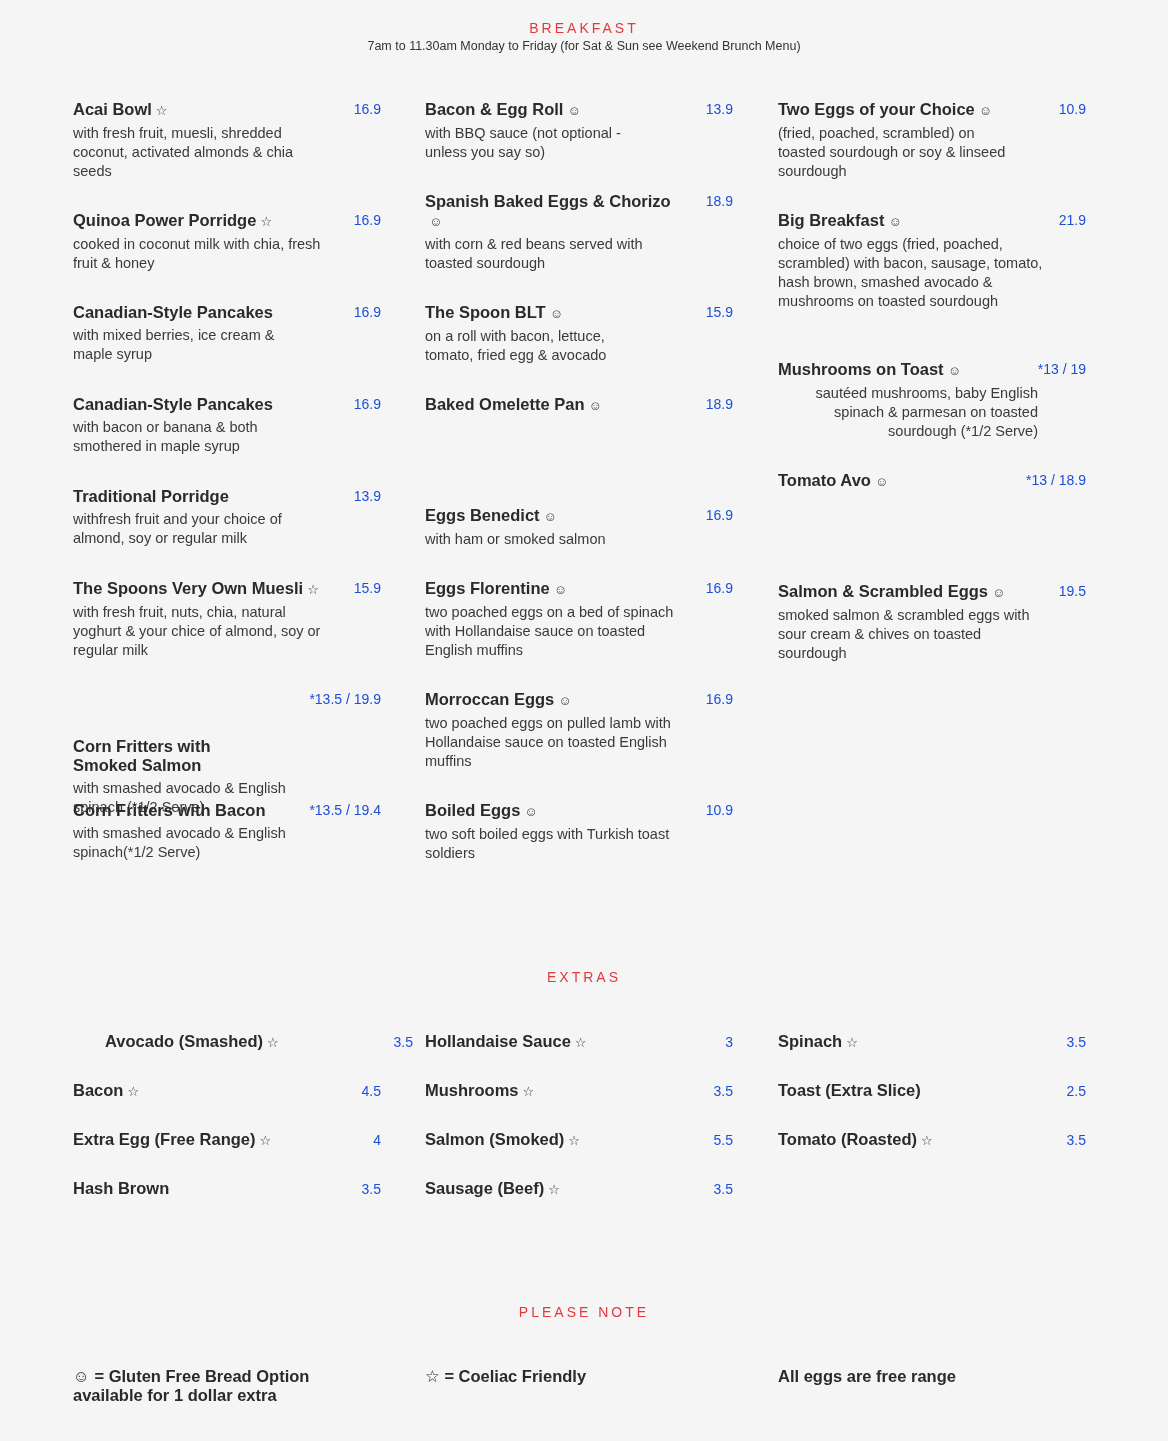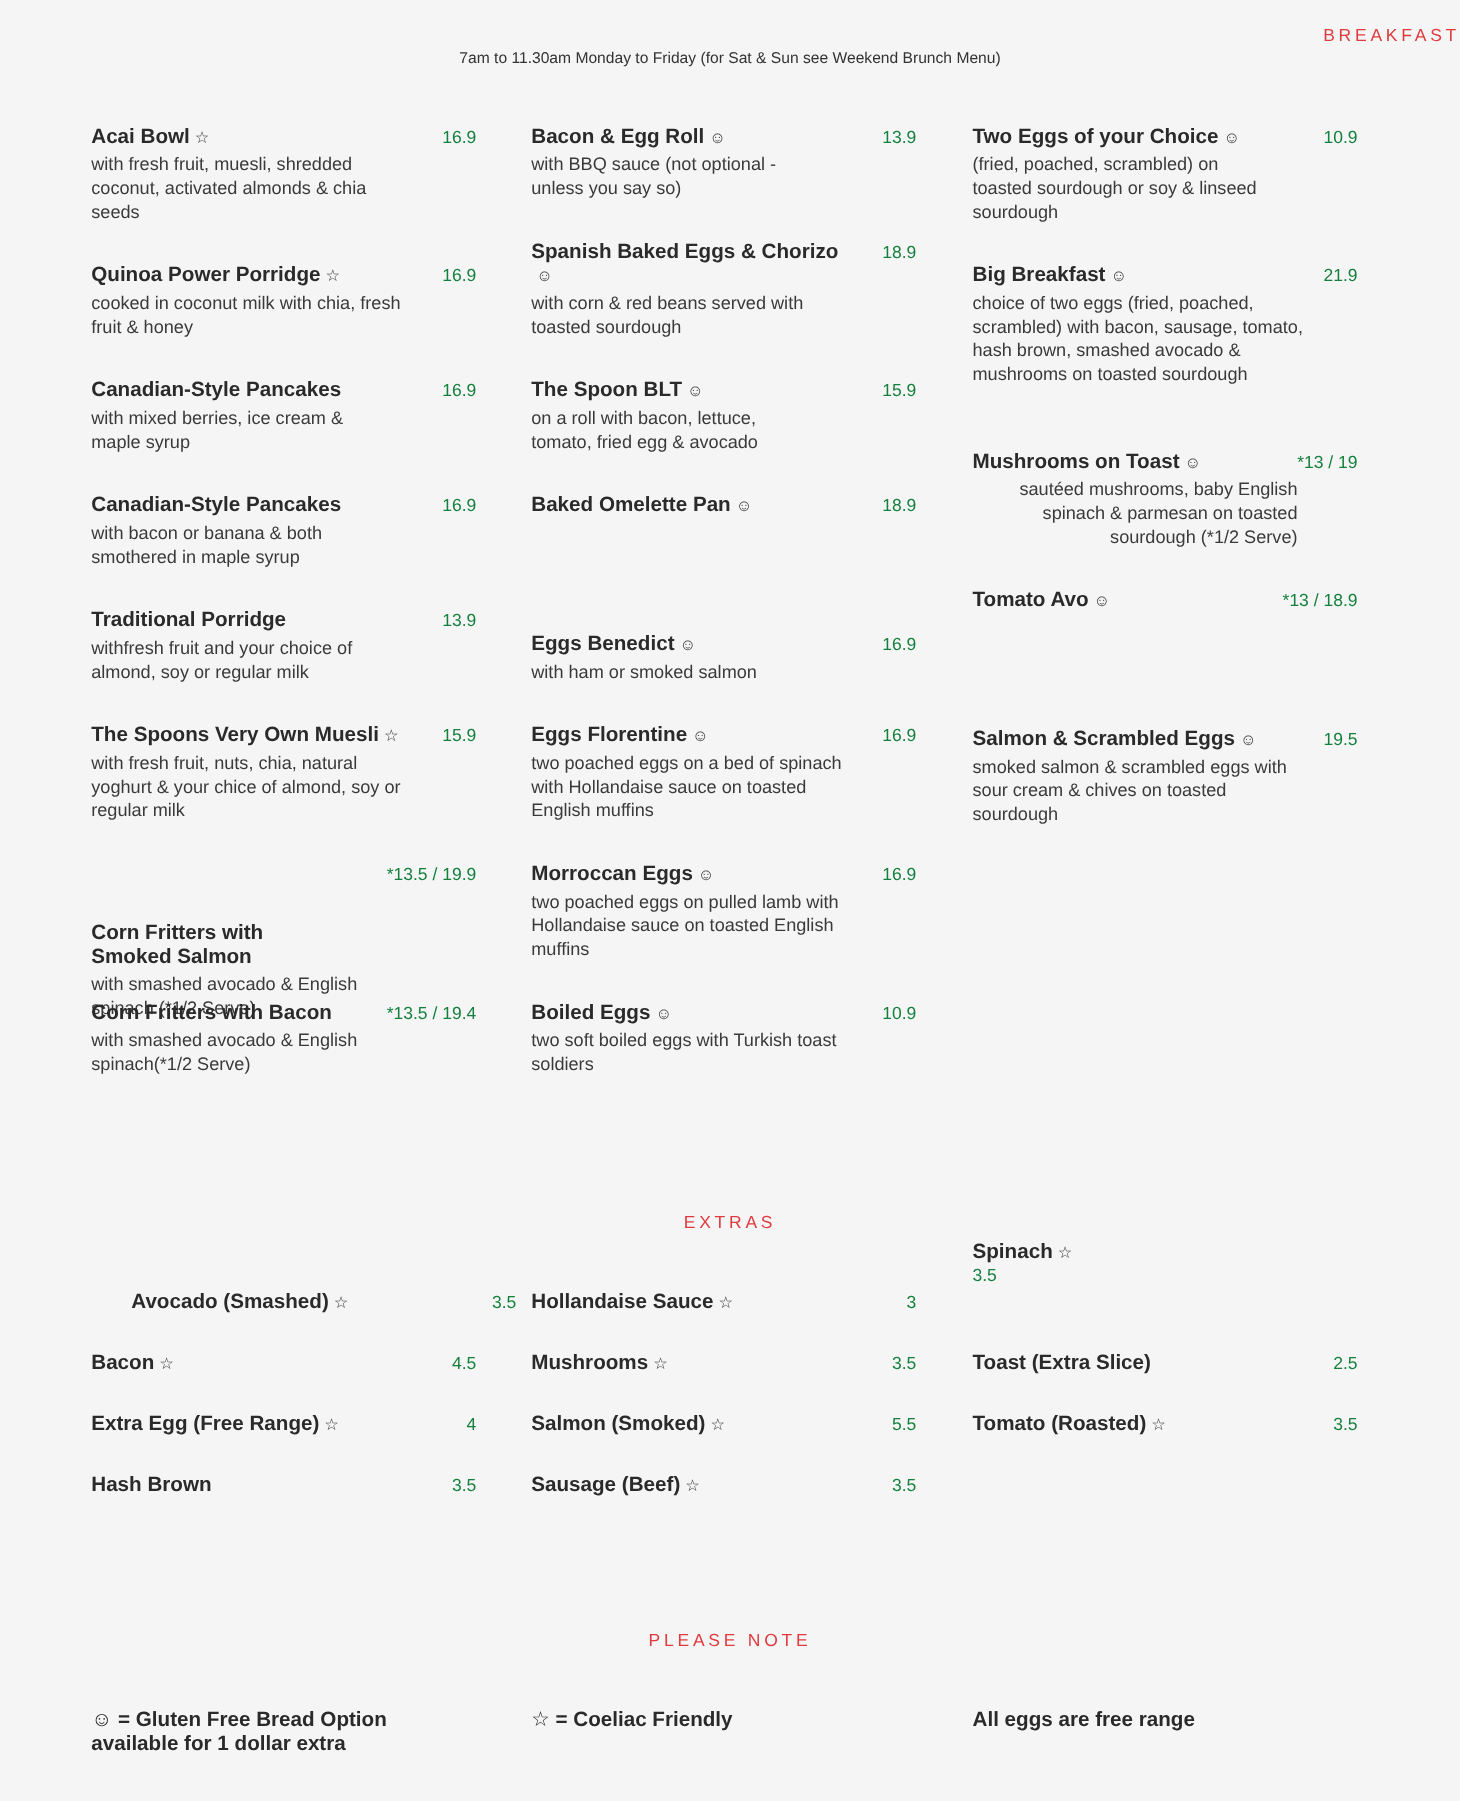--- a/index.html
+++ b/index.html
@@ -51,21 +51,21 @@
       font-weight: 700;
       font-size: 16.5px;
       line-height: 19px;
       color: #2a2a2a;
       max-width: 225px;
     }
     .item-name.wide { max-width: 260px; }
     .item-price {
       font-size: 14px;
       line-height: 19px;
-      color: #15803d;
+      color: #1d4ed8;
       white-space: nowrap;
       text-align: right;
     }
     .item-desc {
       margin-top: 4px;
       font-size: 14.5px;
       line-height: 19px;
       color: #3a3a3a;
       max-width: 262px;
     }
@@ -88,21 +88,21 @@
       font-weight: 700;
       font-size: 16.5px;
       line-height: 19px;
       color: #2a2a2a;
       width: 260px;
     }
   </style>
 </head>
 <body>
 
-<div class="section-title" style="top:20px;text-align:right;">BREAKFAST</div>
+<div class="section-title" style="top:20px;">BREAKFAST</div>
 <div class="subtitle" style="top:39px;">7am to 11.30am Monday to Friday (for Sat &amp; Sun see Weekend Brunch Menu)</div>
 
 <div class="col" style="left:73px; top:100px;">
   <div class="item" style="top:0px;">
     <div class="item-head">
         <span class="item-name"><span>Acai Bowl</span><span class="icon">☆</span></span>
         <span class="item-price">16.9</span>
       </div>
     <div class="item-desc">with fresh fruit, muesli, shredded coconut, activated almonds &amp; chia seeds</div>
   </div>
@@ -286,21 +286,21 @@
       <span class="item-name"><span>Salmon (Smoked)</span><span class="icon">☆</span></span>
       <span class="item-price">5.5</span>
     </div>
   <div class="extra" style="left:425px; top:1179px;">
       <span class="item-name"><span>Sausage (Beef)</span><span class="icon">☆</span></span>
       <span class="item-price">3.5</span>
     </div>
 </div>
 
 <div>
-  <div class="extra" style="left:778px; top:992px;flex-direction:column;">
+  <div class="extra" style="left:778px; top:1032px;">
       <span class="item-name"><span>Spinach</span><span class="icon">☆</span></span>
       <span class="item-price">3.5</span>
     </div>
   <div class="extra" style="left:778px; top:1081px;">
       <span class="item-name">Toast (Extra Slice)</span>
       <span class="item-price">2.5</span>
     </div>
   <div class="extra" style="left:778px; top:1130px;">
       <span class="item-name"><span>Tomato (Roasted)</span><span class="icon">☆</span></span>
       <span class="item-price">3.5</span>

